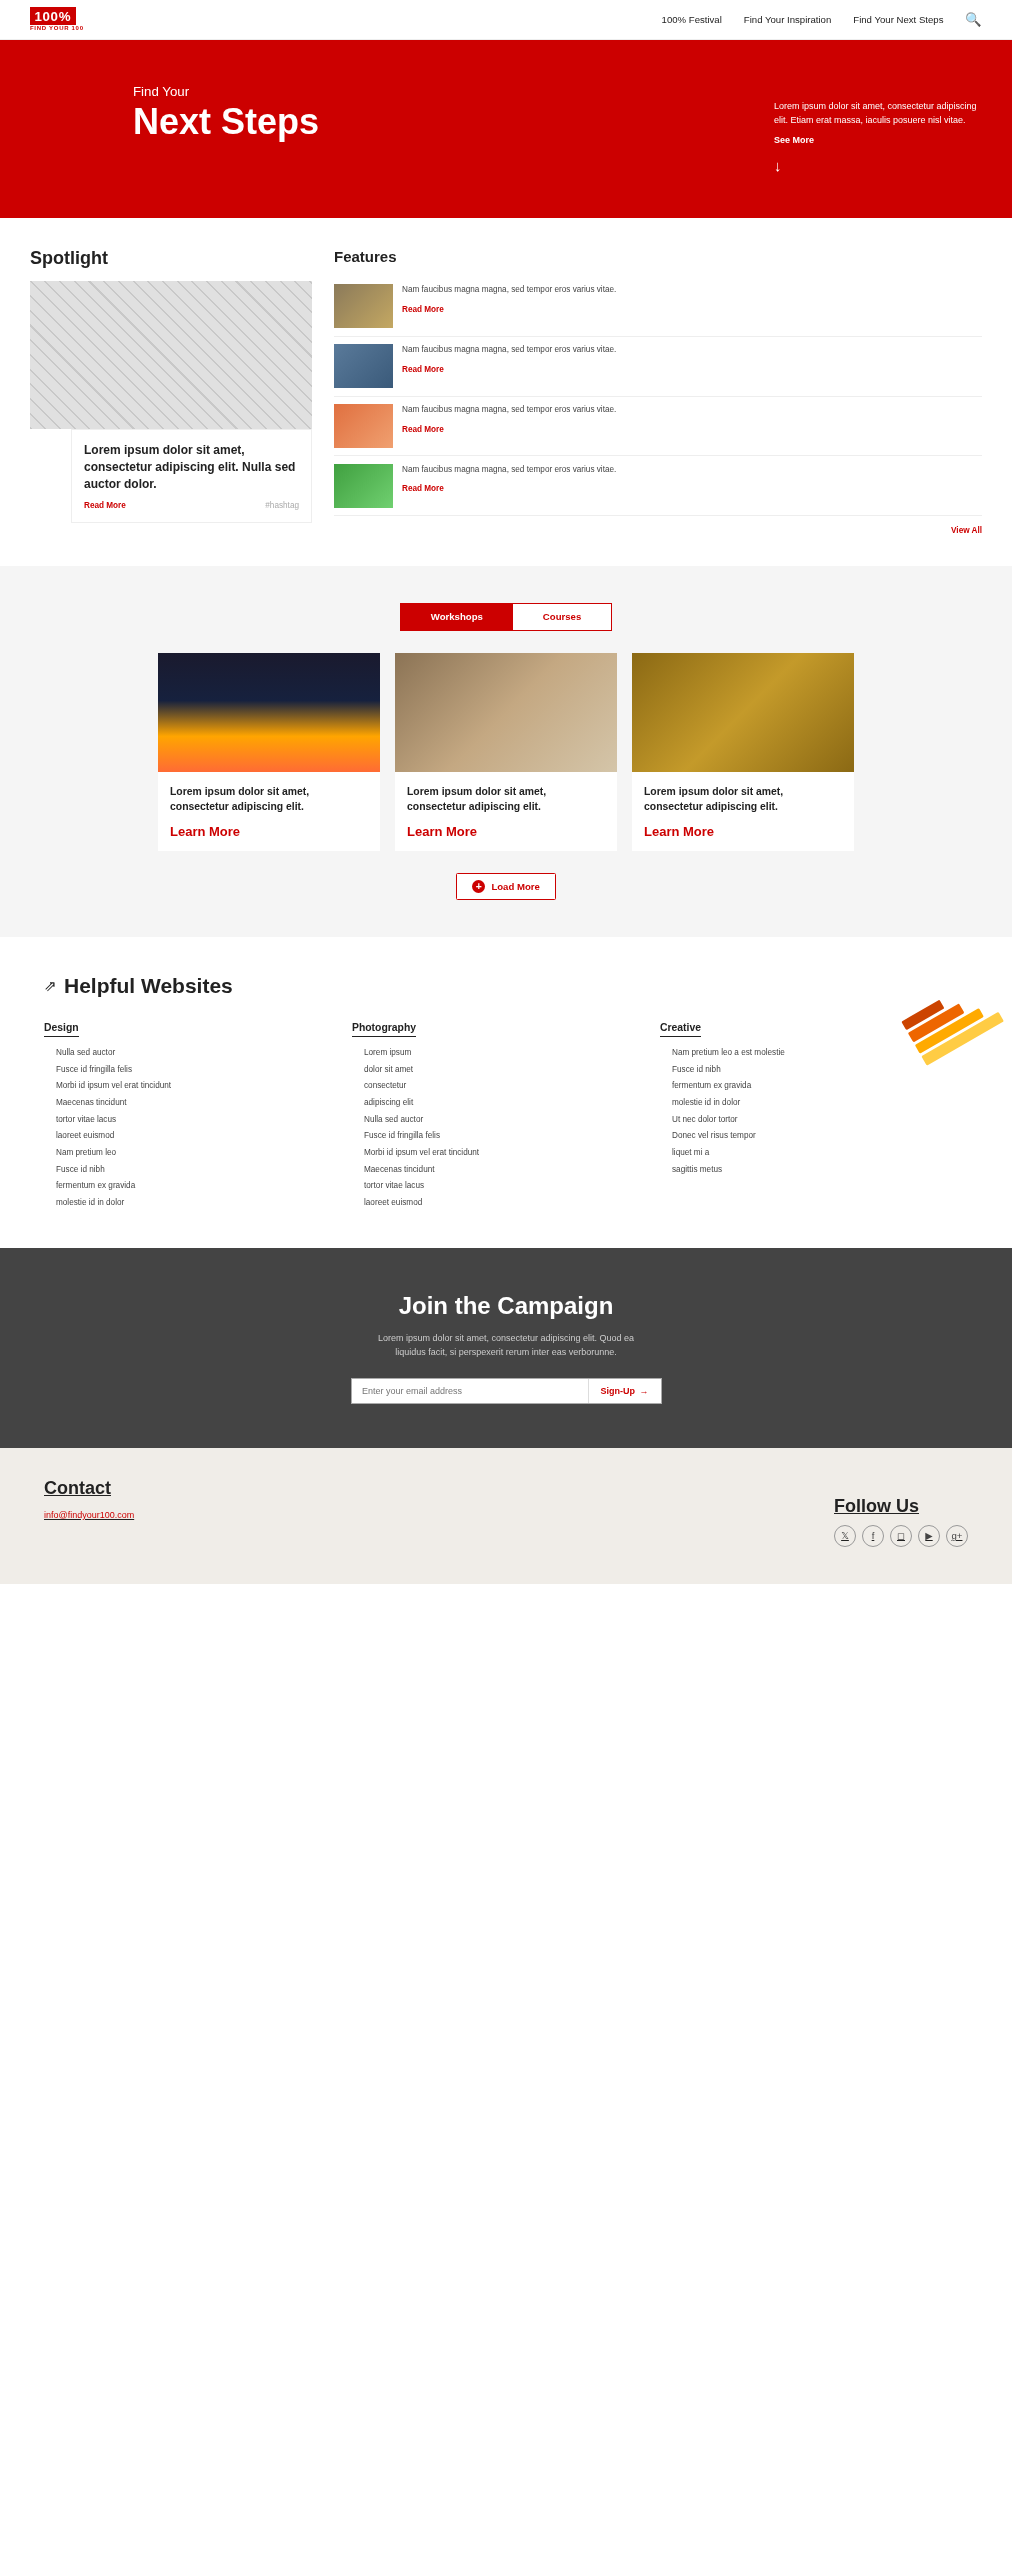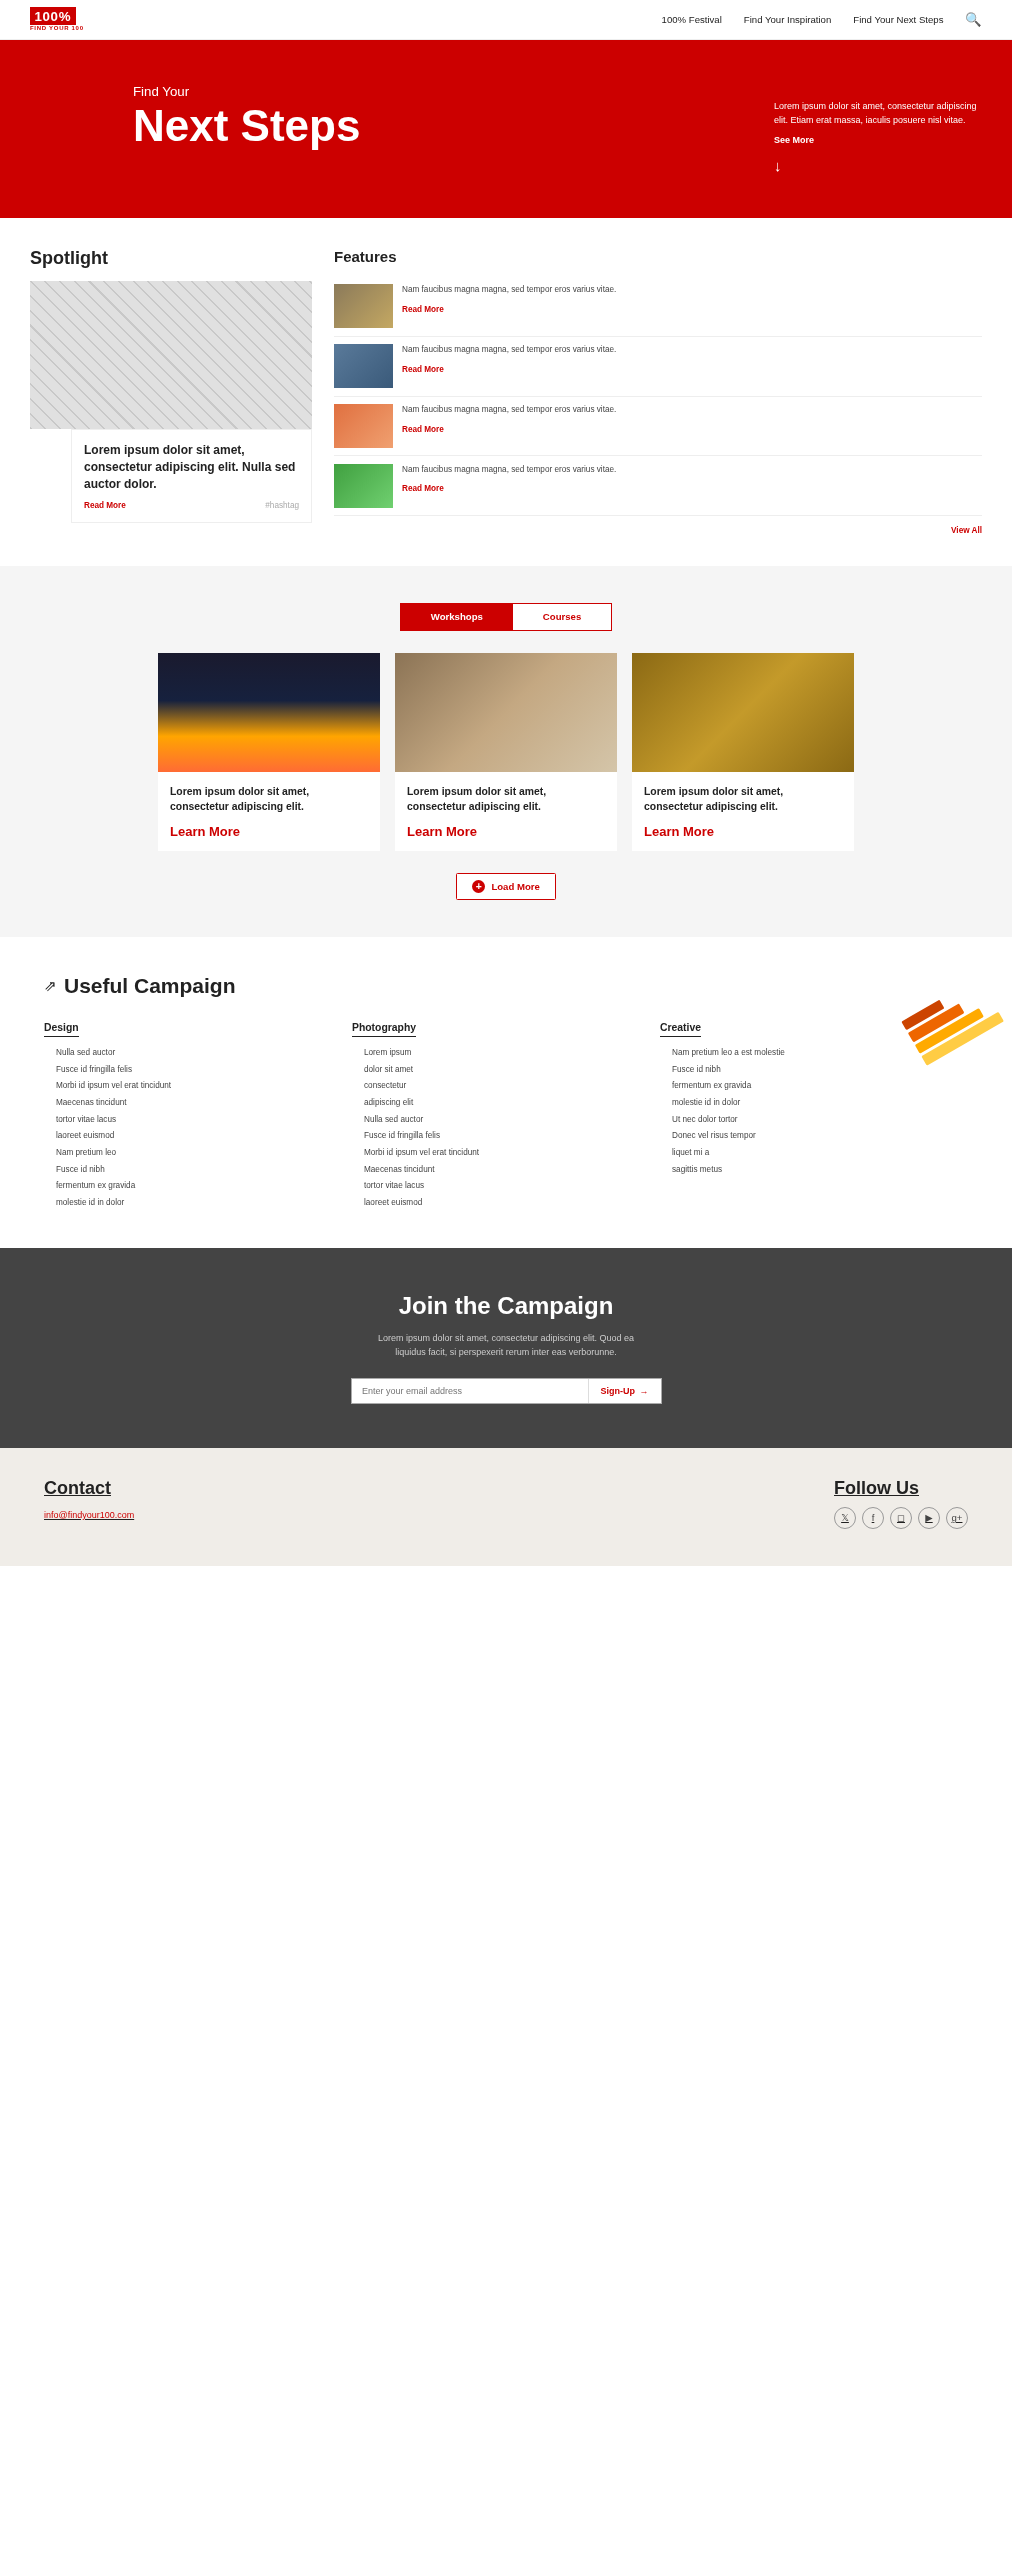--- a/index.html
+++ b/index.html
@@ -64,21 +64,21 @@
       position: relative;
     }
     .hero-left h5 {
       color: #fff;
       font-size: 13.3px;
       font-weight: 400;
       margin-bottom: 3px;
     }
     .hero-left h1 {
       color: #fff;
-      font-size: 44px;
+      font-size: 36px;
       font-weight: 900;
       line-height: 1.1;
     }
     .hero-right {
       max-width: 208px;
       padding-top: 15px;
     }
     .hero-right p {
       color: #fff;
       font-size: 9px;
@@ -386,20 +386,21 @@
     }
     .footer-contact a {
       color: #cc0000;
       font-size: 9px;
       text-decoration: none;
     }
     .footer-follow h3 {
       font-size: 18px;
       font-weight: 900;
       margin-bottom: 7.4px;
+      margin-top: 18px;
     }
     .social-icons {
       display: flex;
       gap: 6px;
     }
     .social-icon {
       width: 22px;
       height: 22px;
       border-radius: 50%;
       border: 0.7px solid #999;
@@ -567,21 +568,21 @@
 
   <button class="load-more-btn">
     <span class="plus-circle">+</span>
     <span>Load More</span>
   </button>
 </section>
 
 <section class="useful-websites">
   <div class="useful-websites-header">
     <span class="ext-icon">⇗</span>
-    <h2>Useful Campaign</h2>
+    <h2>Helpful Websites</h2>
   </div>
 
   <div class="websites-columns">
     <div class="websites-col">
       <h3>Design</h3>
       <ul>
         <li>Nulla sed auctor</li>
         <li>Fusce id fringilla felis</li>
         <li>Morbi id ipsum vel erat tincidunt</li>
         <li>Maecenas tincidunt</li>

